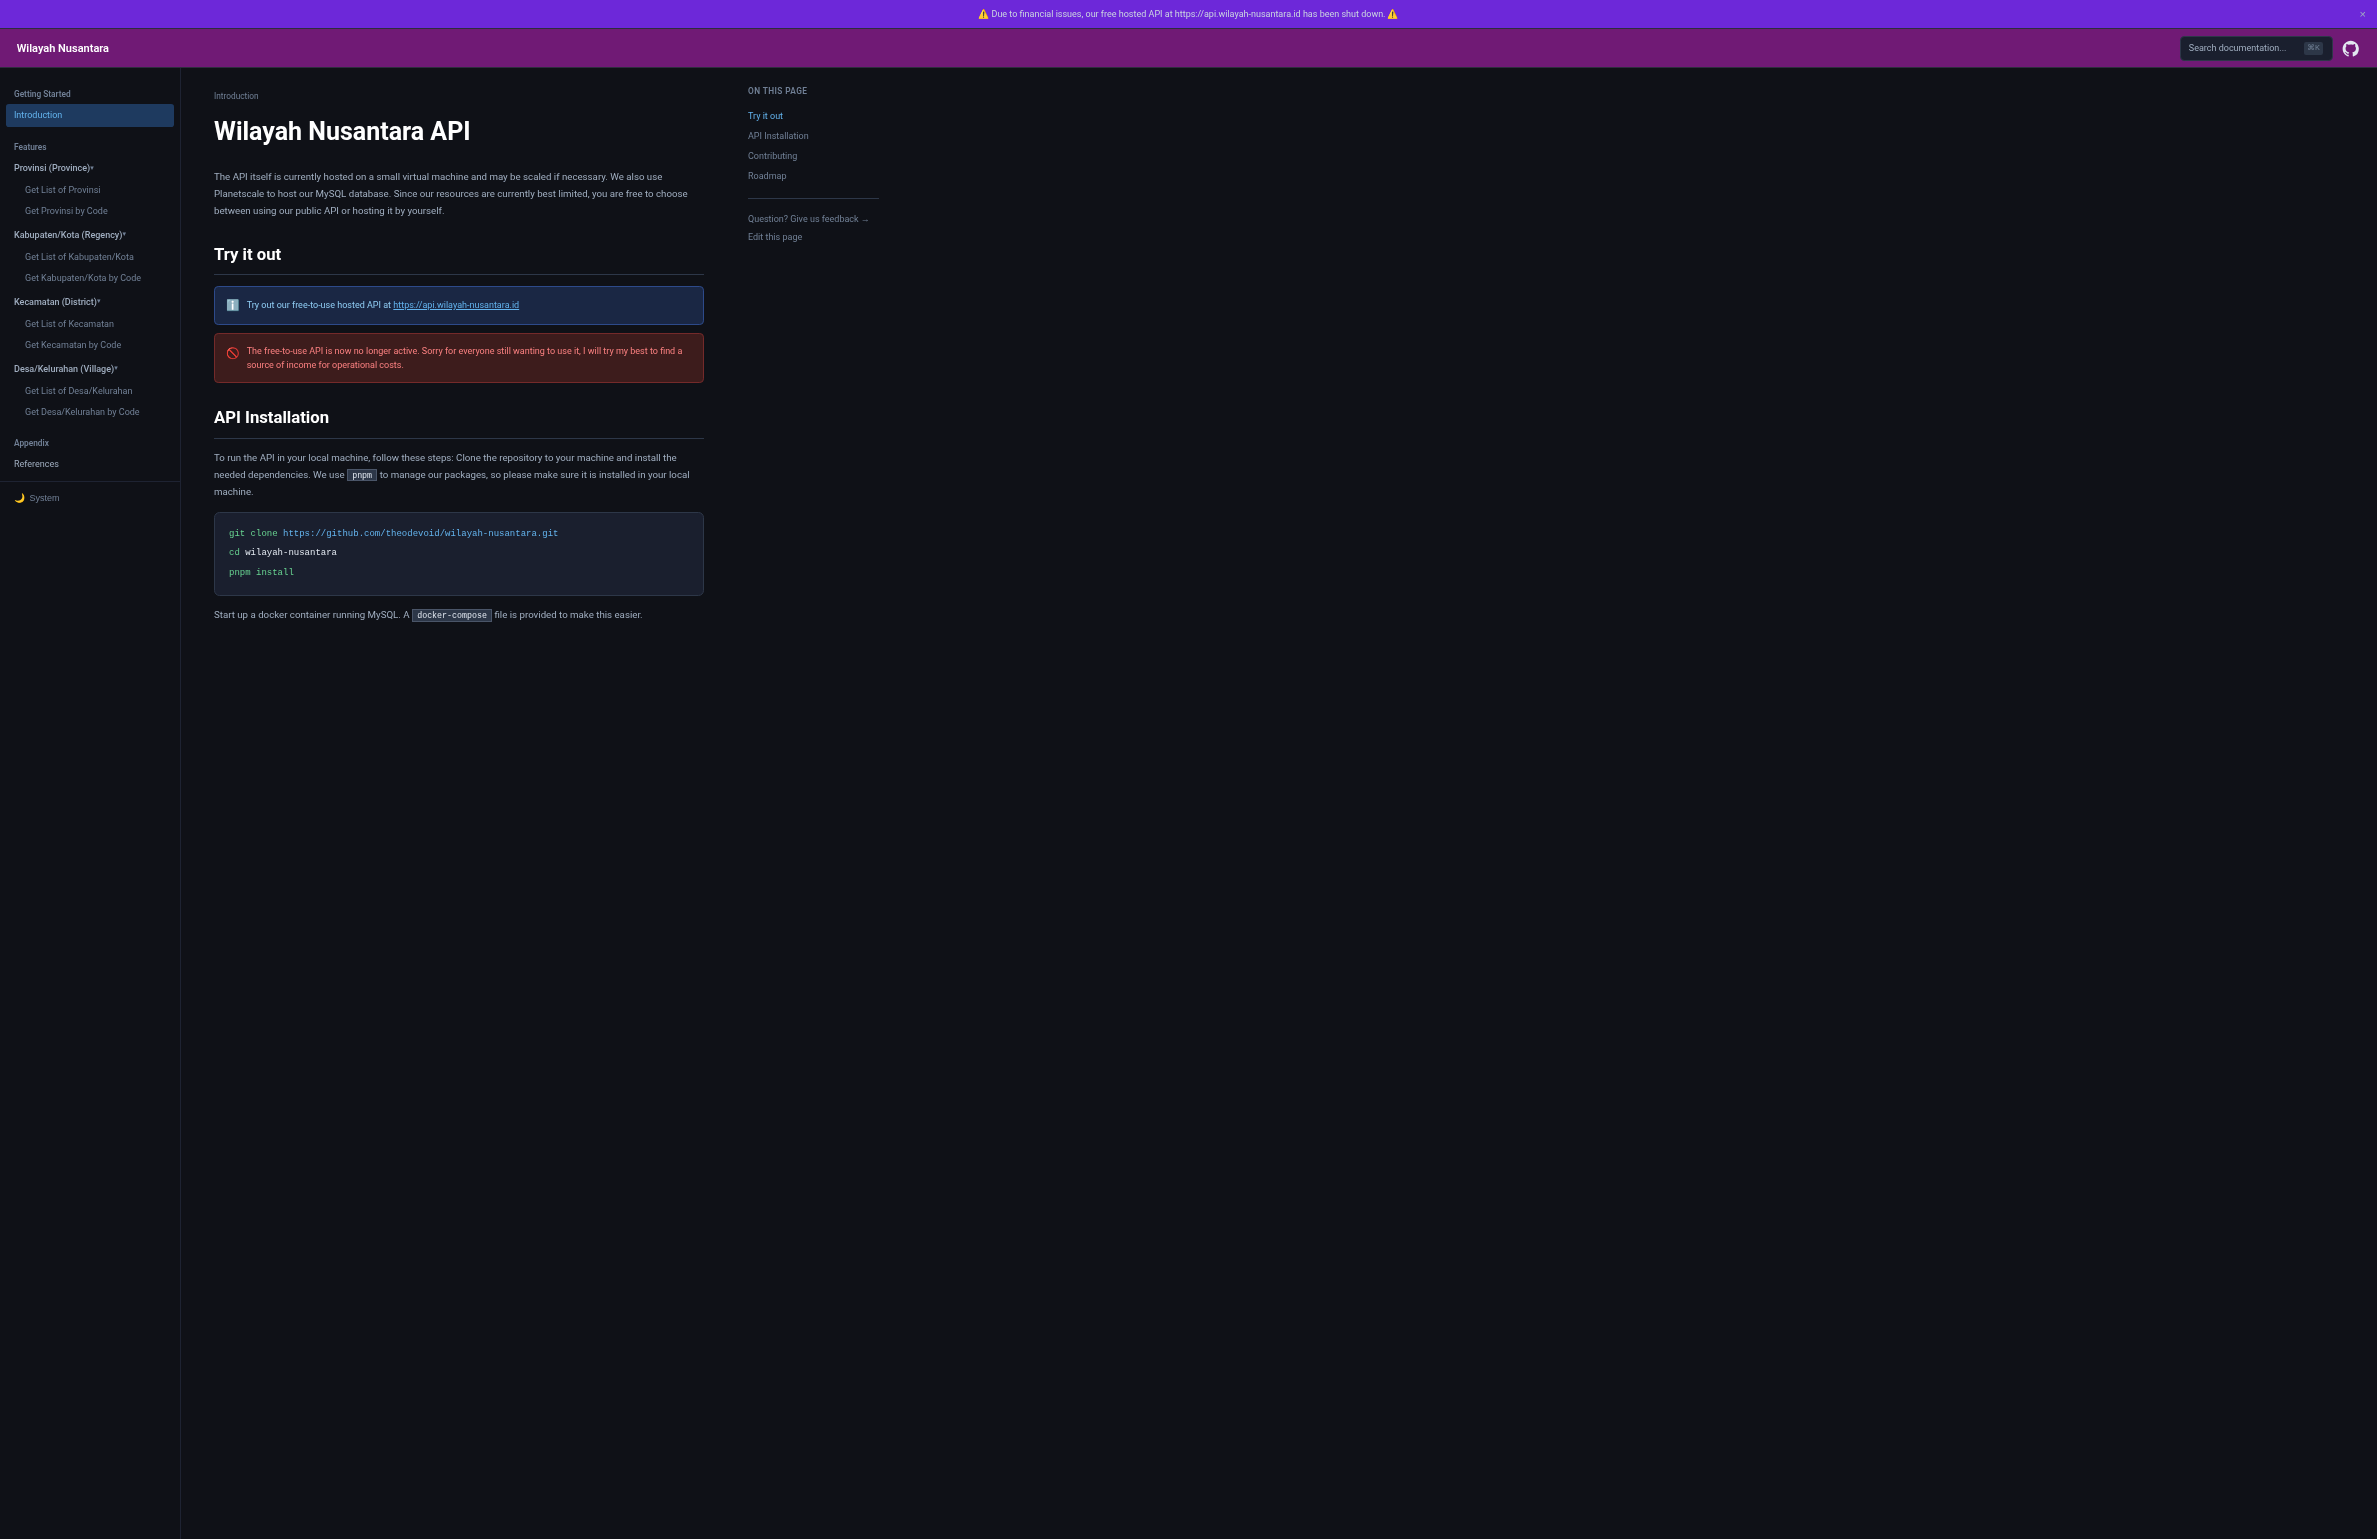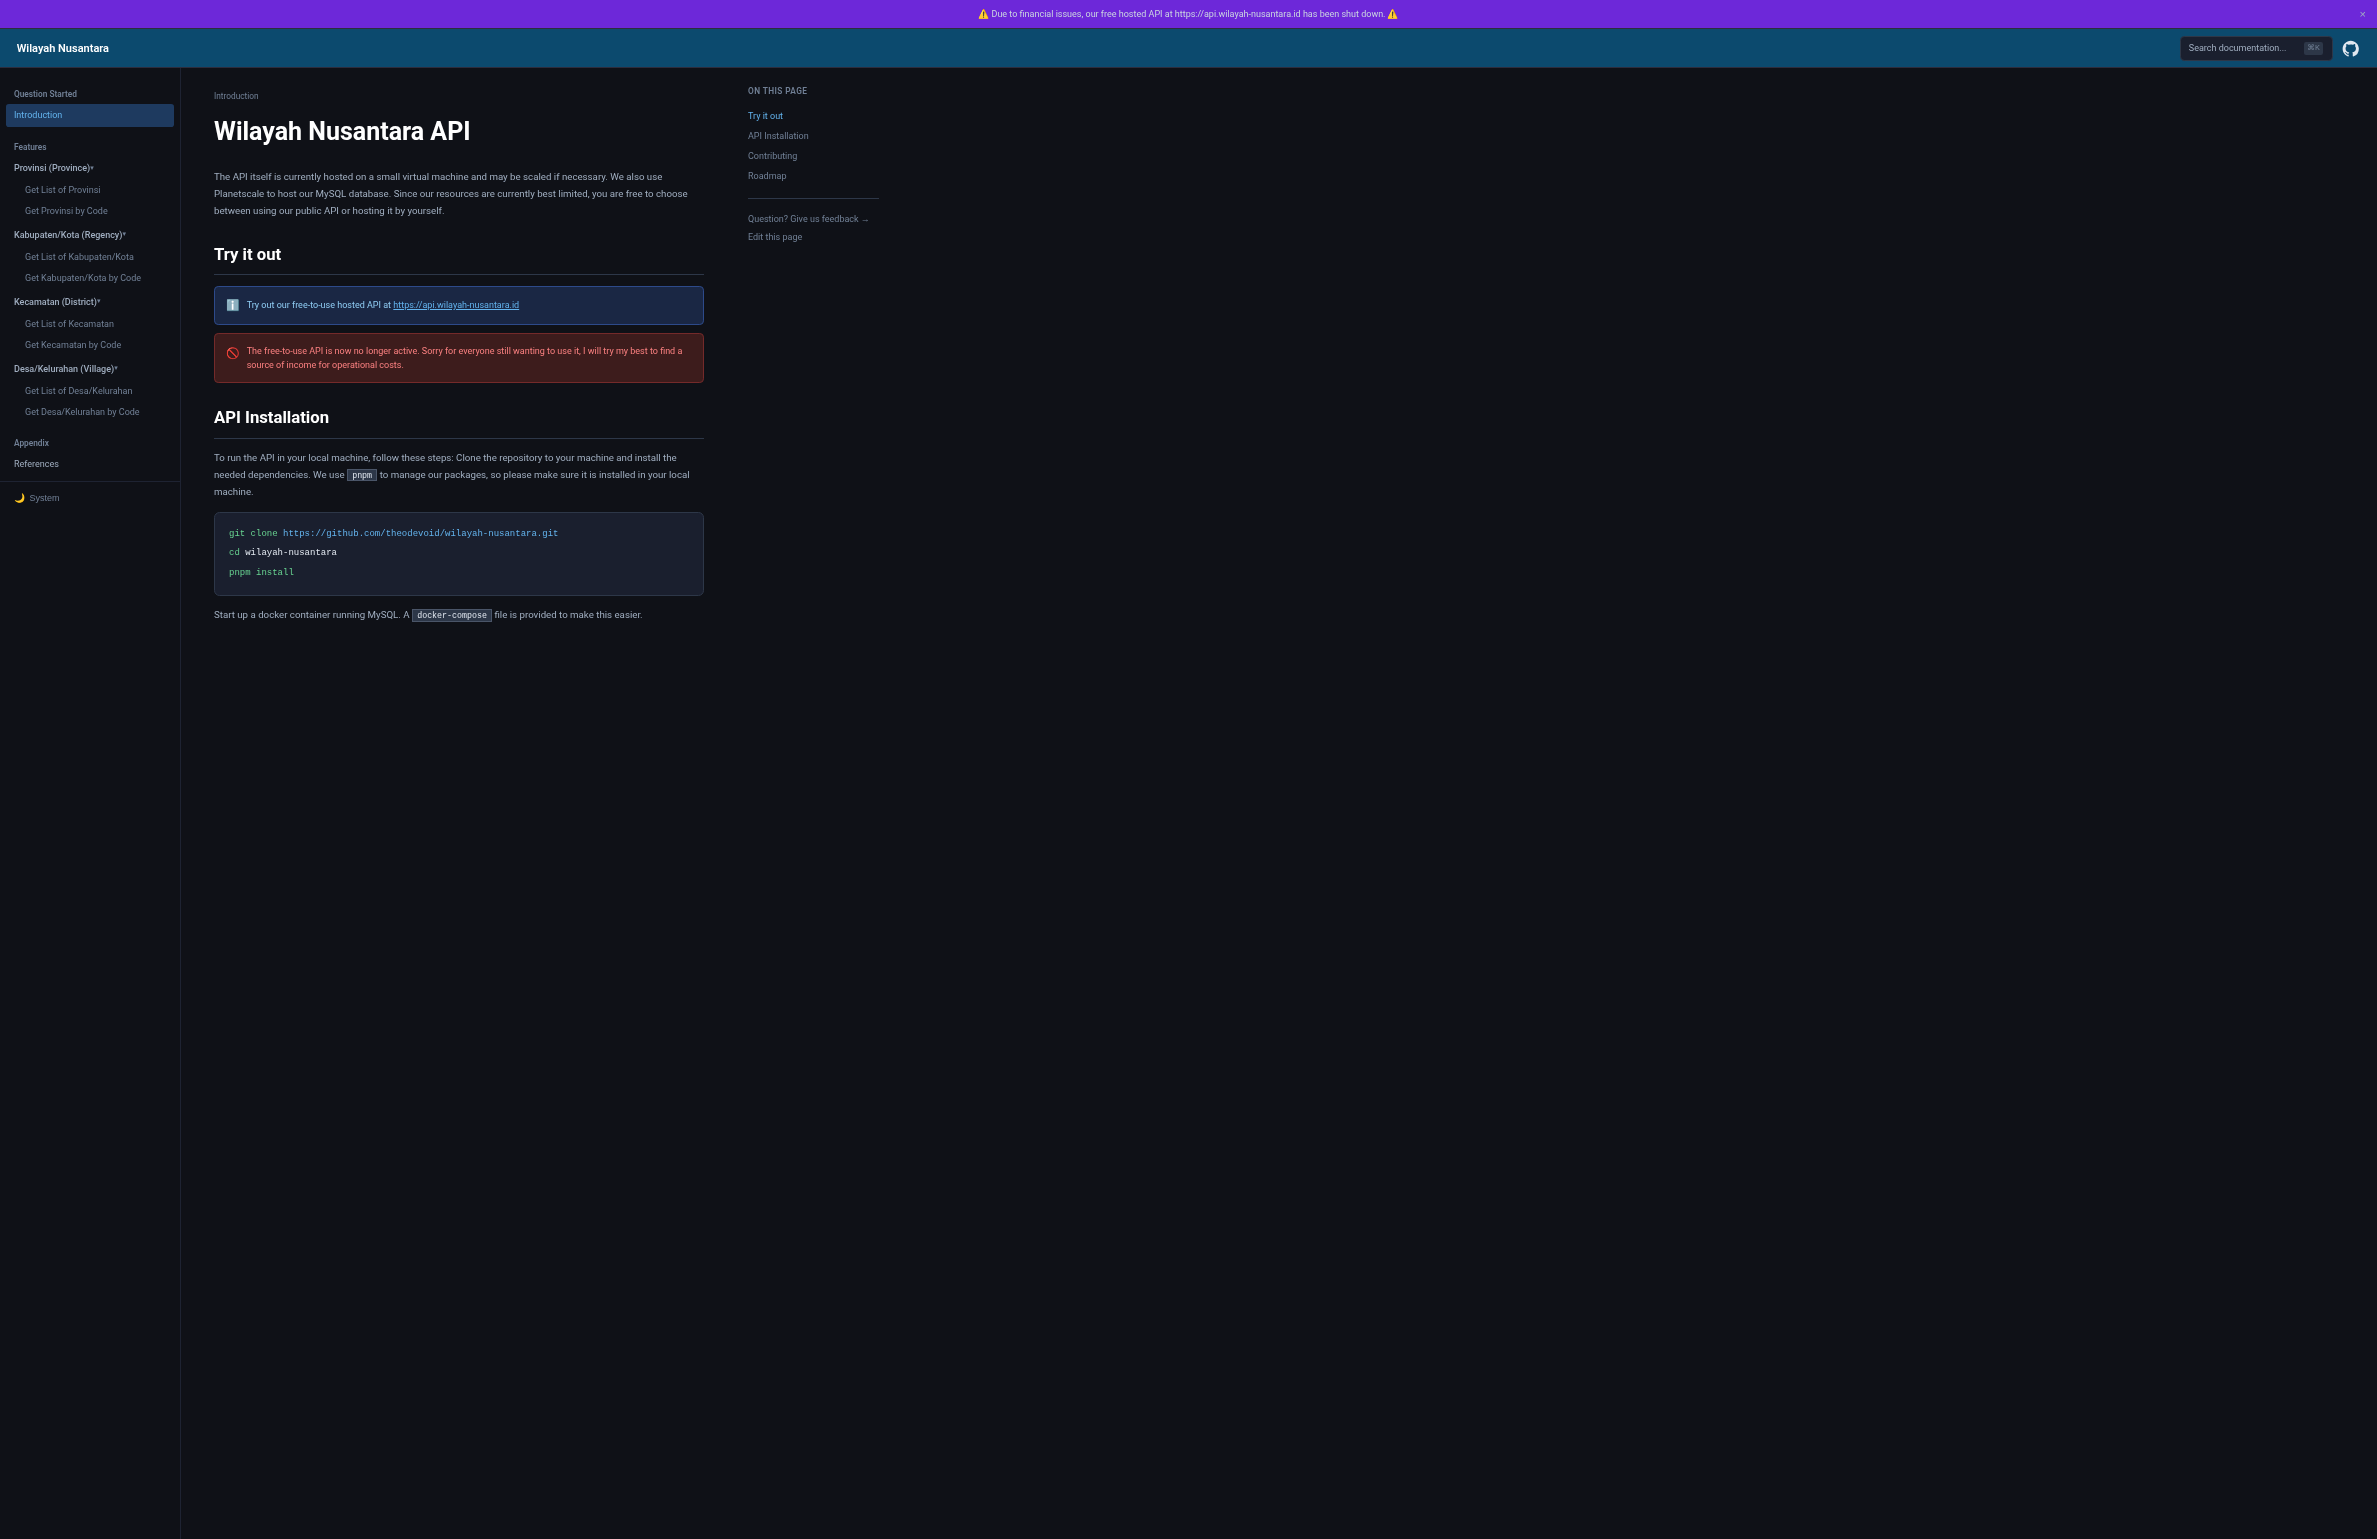--- a/index.html
+++ b/index.html
@@ -32,21 +32,21 @@
       cursor: pointer;
       color: #a0aec0;
       font-size: 11px;
       background: none;
       border: none;
       color: #a0aec0;
     }
 
     
     .header {
-      background: #0c4a6e;
+      background: #701a75;
       border-bottom: 0.7px solid #2d2d3d;
       padding: 0 16.7px;
       height: 39px;
       display: flex;
       align-items: center;
       justify-content: space-between;
       position: sticky;
       top: 0;
       z-index: 100;
     }
@@ -320,21 +320,21 @@
     </div>
     <svg class="github-icon" viewBox="0 0 24 24" fill="currentColor">
       <path d="M12 2C6.477 2 2 6.484 2 12.017c0 4.425 2.865 8.18 6.839 9.504.5.092.682-.217.682-.483 0-.237-.008-.868-.013-1.703-2.782.605-3.369-1.343-3.369-1.343-.454-1.158-1.11-1.466-1.11-1.466-.908-.62.069-.608.069-.608 1.003.07 1.531 1.032 1.531 1.032.892 1.53 2.341 1.088 2.91.832.092-.647.35-1.088.636-1.338-2.22-.253-4.555-1.113-4.555-4.951 0-1.093.39-1.988 1.029-2.688-.103-.253-.446-1.272.098-2.65 0 0 .84-.27 2.75 1.026A9.564 9.564 0 0112 6.844c.85.004 1.705.115 2.504.337 1.909-1.296 2.747-1.027 2.747-1.027.546 1.379.202 2.398.1 2.651.64.7 1.028 1.595 1.028 2.688 0 3.848-2.339 4.695-4.566 4.943.359.309.678.92.678 1.855 0 1.338-.012 2.419-.012 2.747 0 .268.18.58.688.482A10.019 10.019 0 0022 12.017C22 6.484 17.522 2 12 2z"></path>
     </svg>
   </div>
 </header>
 
 <div class="layout">
 
   <aside class="sidebar">
-    <div class="sidebar-section-title">Question Started</div>
+    <div class="sidebar-section-title">Getting Started</div>
     <div class="sidebar-item active">
       <span>Introduction</span>
     </div>
 
     <div class="sidebar-section-title" style="margin-top:8.3px;">Features</div>
 
     <div class="sidebar-group">
       <div class="sidebar-group-title">
         <span>Provinsi (Province)</span>
         <span class="chevron">▾</span>

